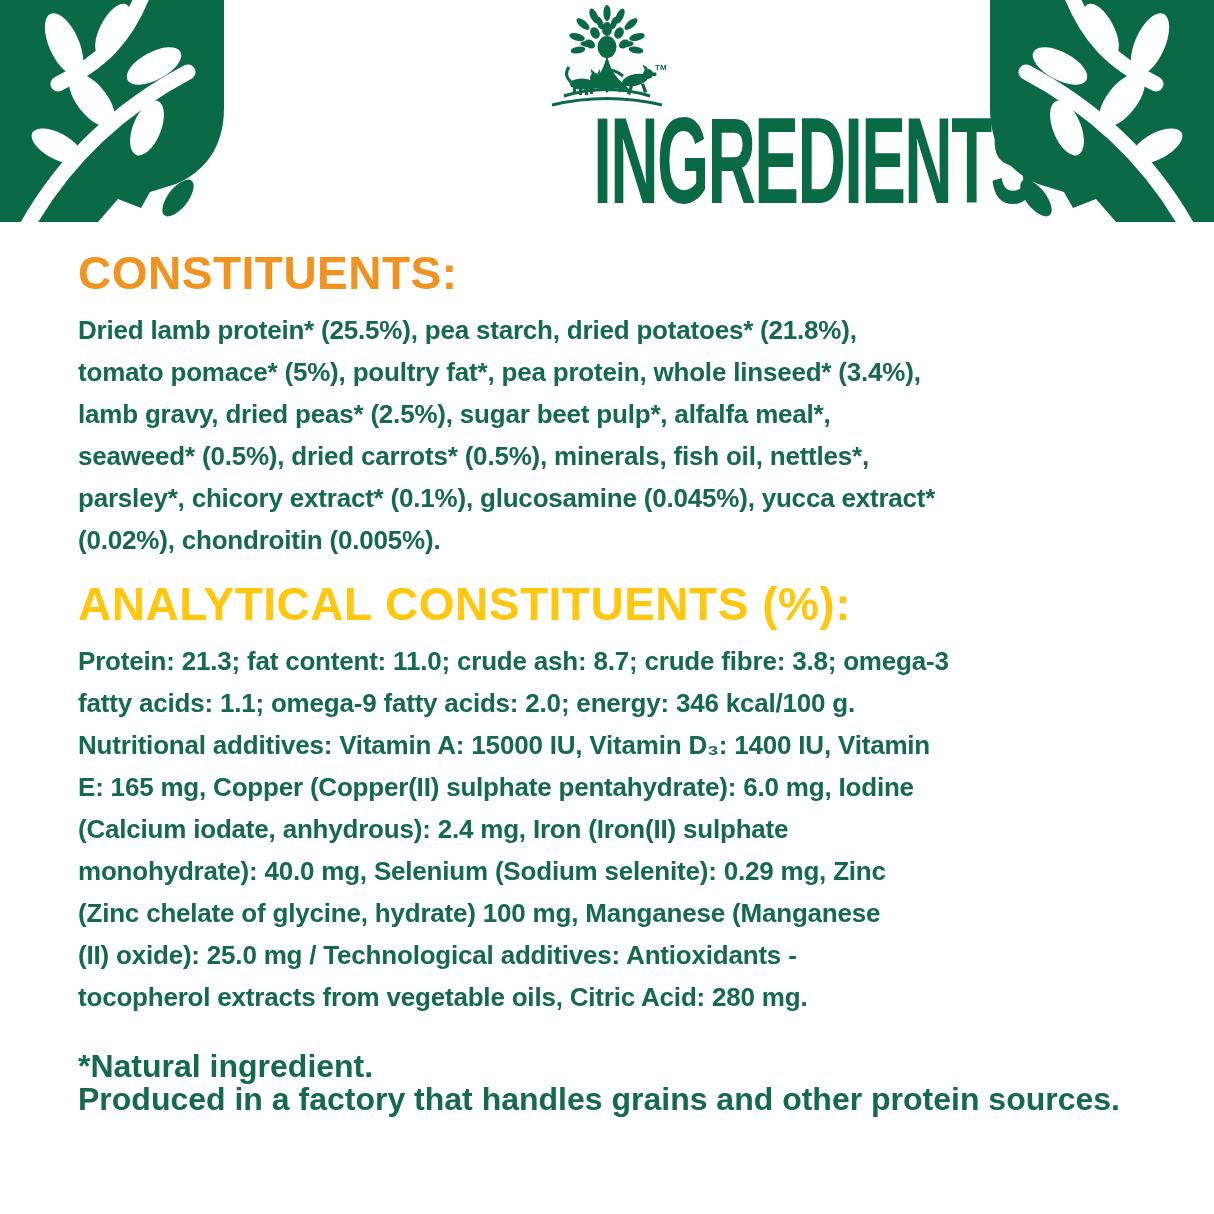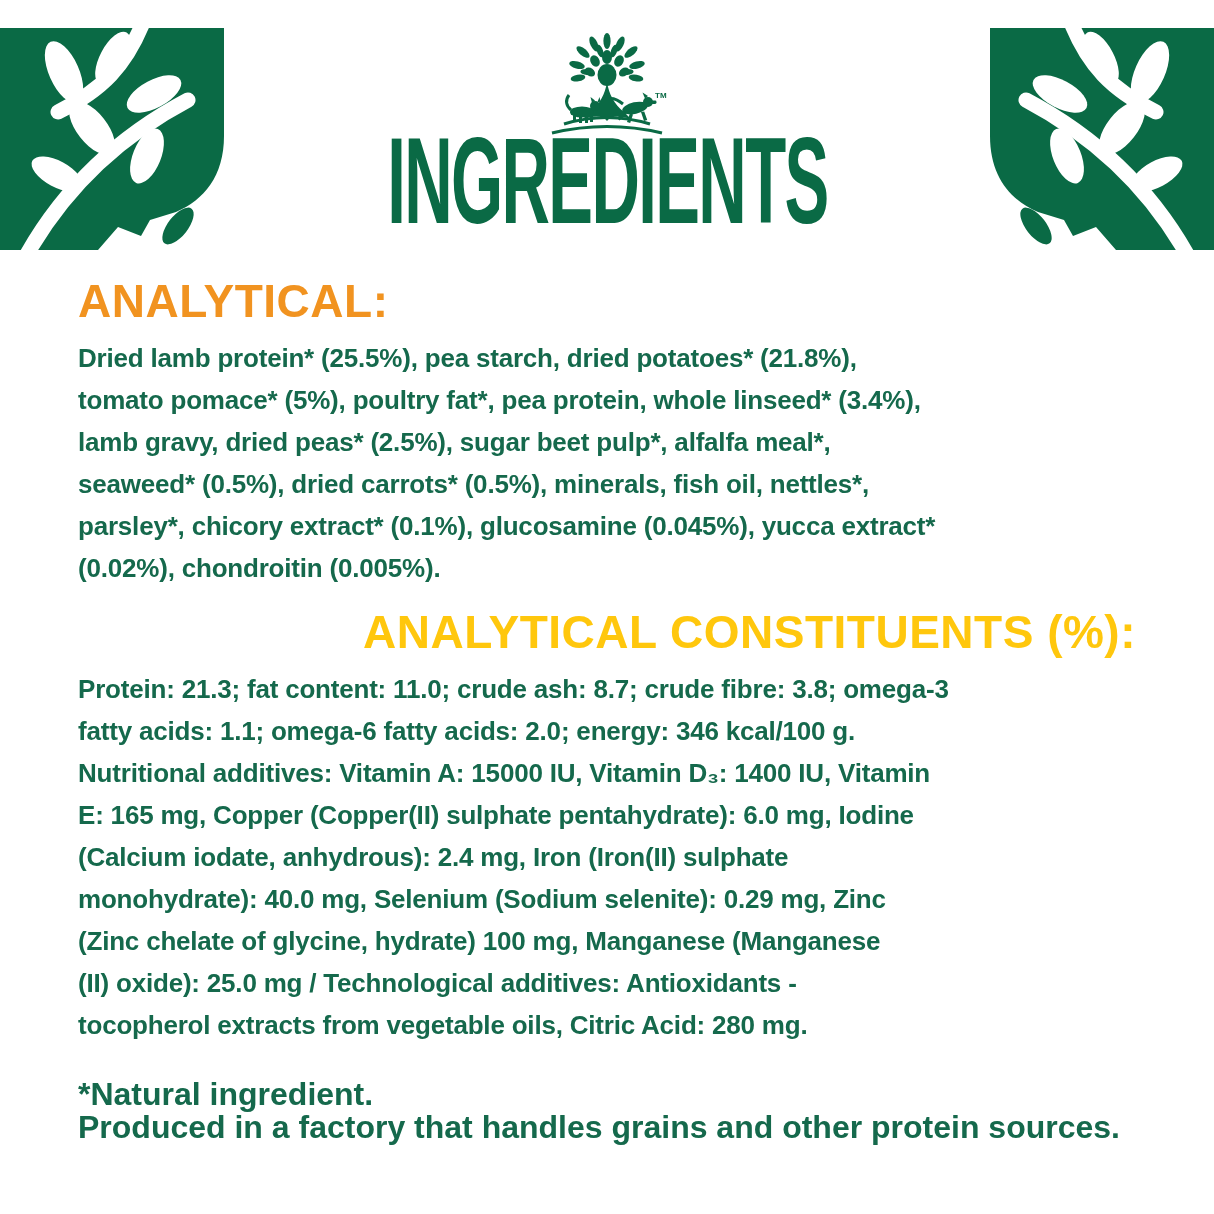--- a/index.html
+++ b/index.html
@@ -11,50 +11,49 @@
     --white:#ffffff;
   }
   *{margin:0;padding:0;box-sizing:border-box;}
   html,body{background:#ffffff;}
   body{font-family:"Liberation Sans", sans-serif;}
   .page{
     position:relative;
     width:1214px;height:1165px;
     background:var(--white);
     overflow:hidden;
-    margin-top:28px;
   }
   
   .header{position:relative;height:230px;}
   .corner{position:absolute;top:0;}
   .corner.left{left:0;}
   .corner.right{right:0;transform:scaleX(-1);}
   .corner .g{fill:var(--brand-green);}
   .logo{position:absolute;top:4px;left:50%;transform:translateX(-50%);}
   .logo .g{fill:var(--brand-green);}
   .logo .gs{stroke:var(--brand-green);fill:none;}
   .logo text{fill:var(--brand-green);font-family:"Liberation Sans",sans-serif;}
-  .title-row{position:absolute;top:92px;left:0;width:100%;text-align:center;}
+  .title-row{position:absolute;top:100px;left:0;width:100%;text-align:right;}
   .title-row h1{
     display:inline-block;
     font-size:122px;line-height:1.0;font-weight:bold;
     letter-spacing:-3px;
     color:var(--brand-green);
     transform:scaleX(0.55);
     transform-origin:center top;
     white-space:nowrap;
   }
   
   .main{padding:16px 78px 0;color:var(--text-green);}
   .sec-heading{
     font-size:46px;line-height:1.2;font-weight:bold;
     letter-spacing:0.5px;
   }
   .h-composition{color:var(--orange);margin:0 0 8px;}
-  .h-analytical{color:var(--yellow);margin:16px 0 8px;text-align:right;}
+  .h-analytical{color:var(--yellow);margin:16px 0 8px;}
   .h-additives{color:var(--light-green);margin:20px 0 8px;}
   .body-text{
     font-size:26px;line-height:42px;font-weight:bold;
     letter-spacing:-0.2px;
     white-space:pre-line;
     color:var(--text-green);
   }
   .footnotes{
     margin-top:32px;
     font-size:32px;line-height:33px;font-weight:bold;
@@ -161,31 +160,31 @@
       <text x="113" y="66" font-size="8" font-weight="bold">TM</text>
     </svg>
 
     <div class="title-row">
       <h1>INGREDIENTS</h1>
     </div>
   </header>
 
   <main class="main">
 
-    <h2 class="sec-heading h-composition">ANALYTICAL:</h2>
+    <h2 class="sec-heading h-composition">CONSTITUENTS:</h2>
     <p class="body-text">Dried lamb protein* (25.5%), pea starch, dried potatoes* (21.8%),
 tomato pomace* (5%), poultry fat*, pea protein, whole linseed* (3.4%),
 lamb gravy, dried peas* (2.5%), sugar beet pulp*, alfalfa meal*,
 seaweed* (0.5%), dried carrots* (0.5%), minerals, fish oil, nettles*,
 parsley*, chicory extract* (0.1%), glucosamine (0.045%), yucca extract*
 (0.02%), chondroitin (0.005%).</p>
 
     <h2 class="sec-heading h-analytical">ANALYTICAL CONSTITUENTS (%):</h2>
     <p class="body-text">Protein: 21.3; fat content: 11.0; crude ash: 8.7; crude fibre: 3.8; omega-3
-fatty acids: 1.1; omega-6 fatty acids: 2.0; energy: 346 kcal/100 g.</p>
+fatty acids: 1.1; omega-9 fatty acids: 2.0; energy: 346 kcal/100 g.</p>
 
     <p class="body-text">Nutritional additives: Vitamin A: 15000 IU, Vitamin D₃: 1400 IU, Vitamin
 E: 165 mg, Copper (Copper(II) sulphate pentahydrate): 6.0 mg, Iodine
 (Calcium iodate, anhydrous): 2.4 mg, Iron (Iron(II) sulphate
 monohydrate): 40.0 mg, Selenium (Sodium selenite): 0.29 mg, Zinc
 (Zinc chelate of glycine, hydrate) 100 mg, Manganese (Manganese
 (II) oxide): 25.0 mg / Technological additives: Antioxidants -
 tocopherol extracts from vegetable oils, Citric Acid: 280 mg.</p>
 
     <footer class="footnotes">*Natural ingredient.

